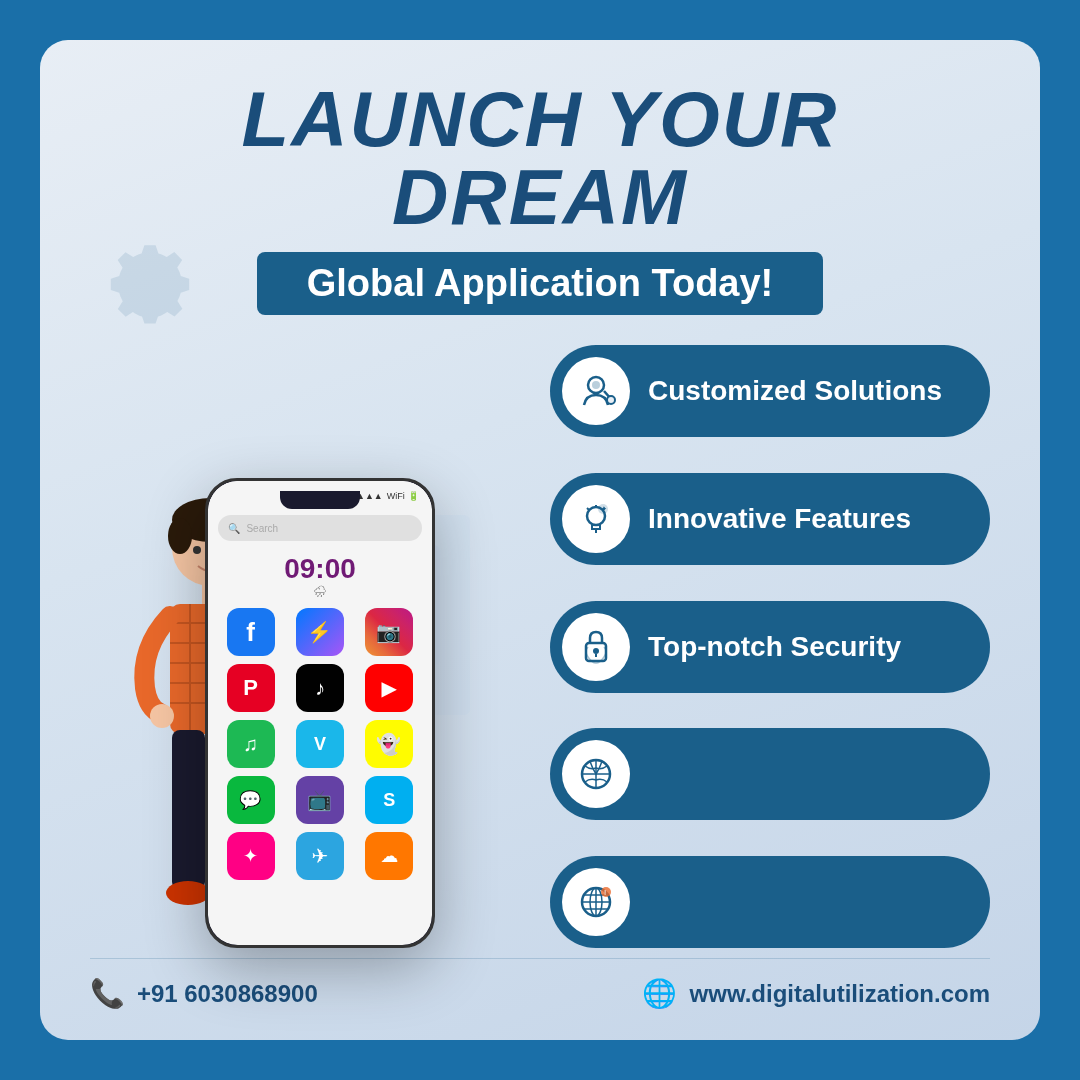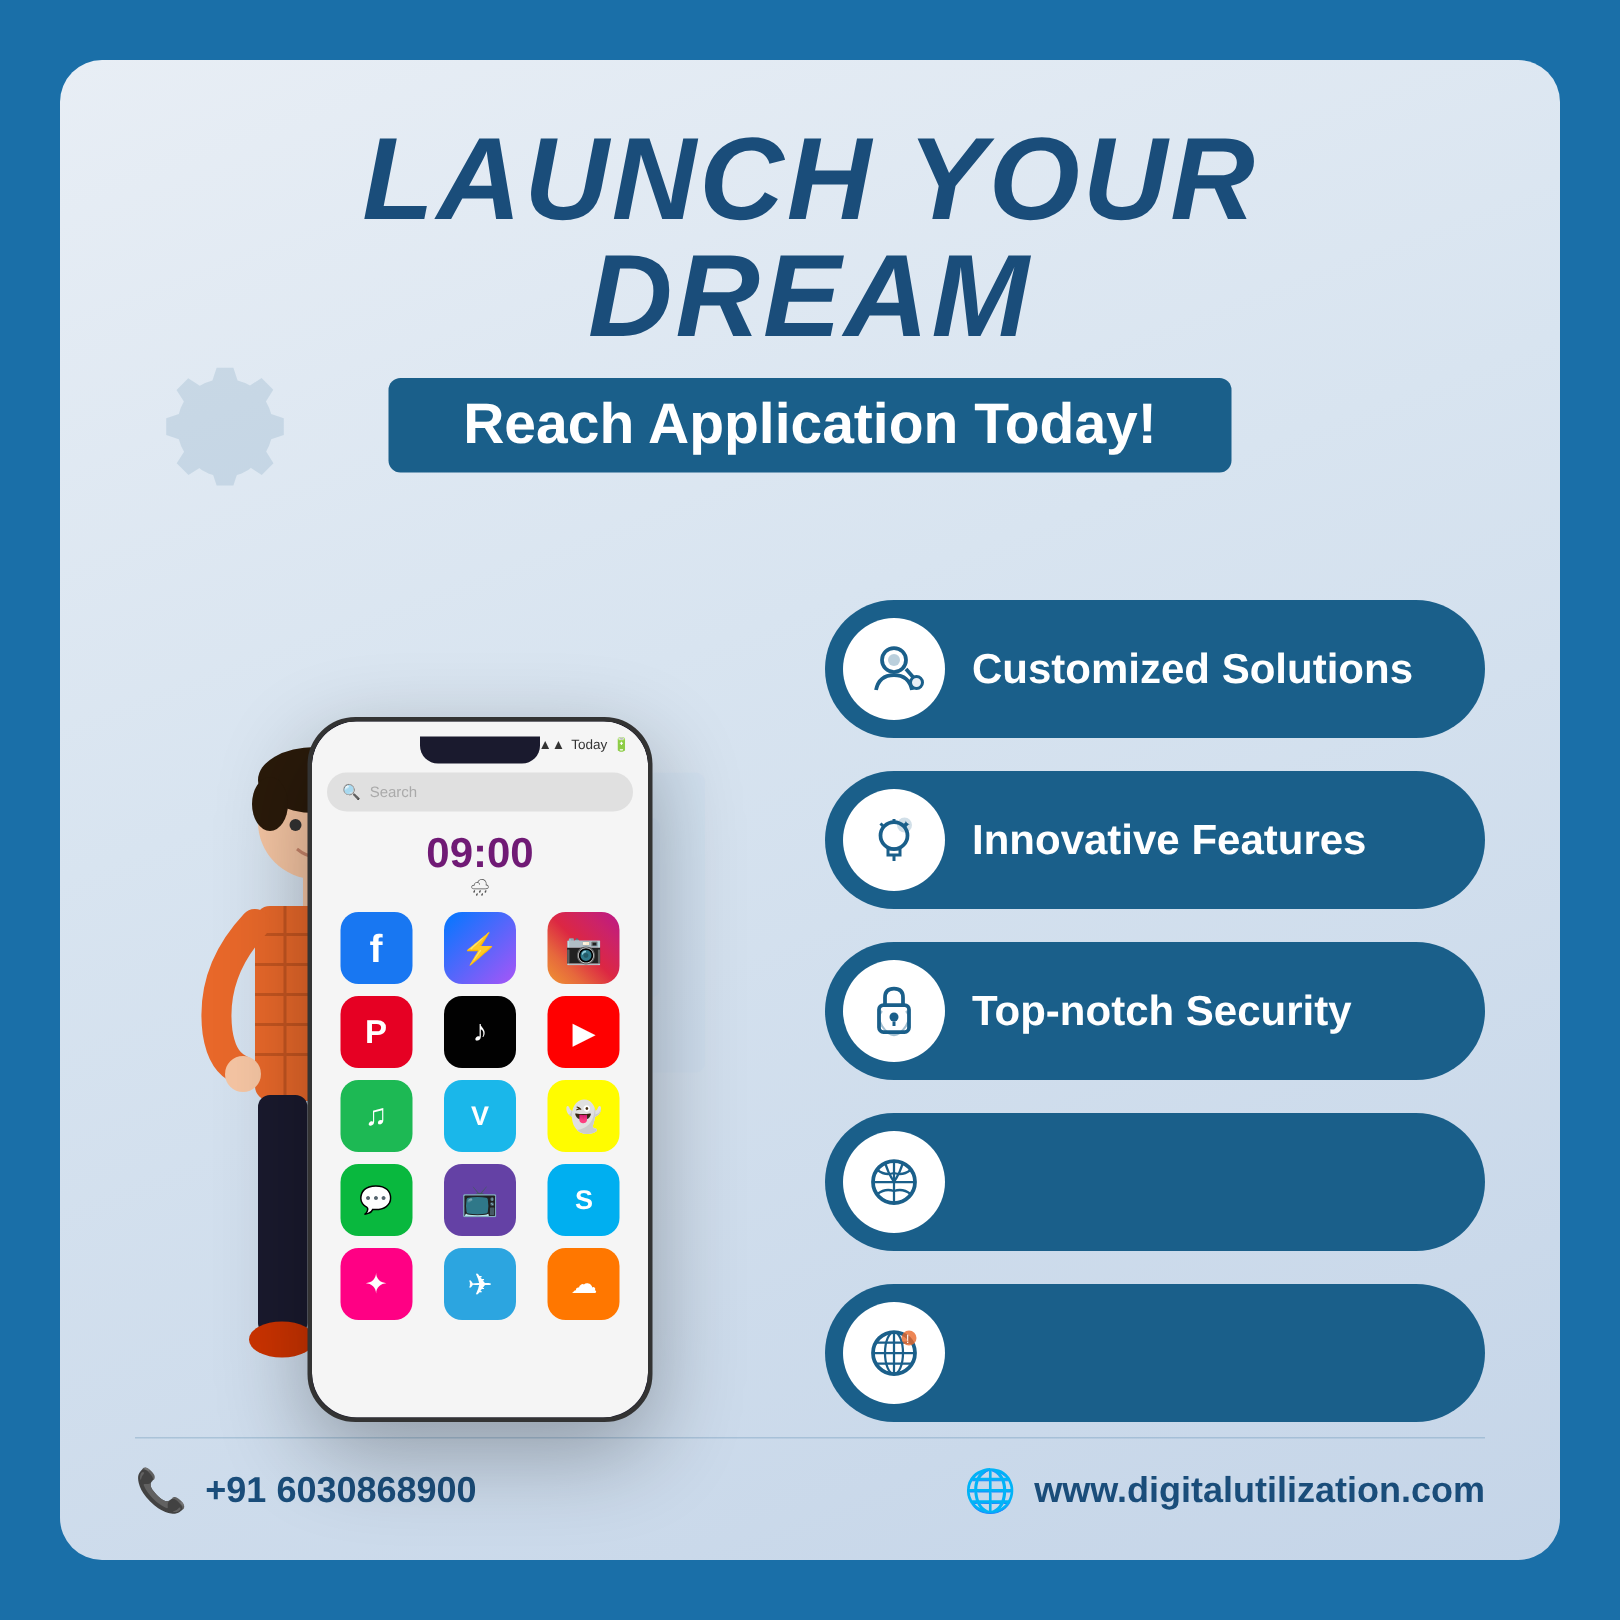--- a/index.html
+++ b/index.html
@@ -72,21 +72,21 @@
       display: flex;
       align-items: flex-end;
       justify-content: center;
     }
 
     
     .right-side {
       flex: 1;
       display: flex;
       flex-direction: column;
-      justify-content: flex-end;
+      justify-content: space-between;
       gap: 22px;
     }
 
     .feature-item {
       background: #1a5f8a;
       border-radius: 50px;
       display: flex;
       align-items: center;
       padding: 12px 25px 12px 12px;
       gap: 18px;
@@ -251,21 +251,21 @@
 
 <div class="card">
 
   <svg class="gear-watermark" viewBox="0 0 100 100" fill="#1a5f8a">
     <path d="M50 30a20 20 0 1 0 0 40 20 20 0 0 0 0-40zm0 32a12 12 0 1 1 0-24 12 12 0 0 1 0 24z"></path>
     <path d="M54 18h-8l-2 6a24 24 0 0 0-6 2.5l-5.5-3.5-5.6 5.6 3.5 5.5A24 24 0 0 0 28 40l-6 2v8l6 2a24 24 0 0 0 2.5 6l-3.5 5.5 5.6 5.6 5.5-3.5A24 24 0 0 0 44 68l2 6h8l2-6a24 24 0 0 0 6-2.5l5.5 3.5 5.6-5.6-3.5-5.5A24 24 0 0 0 72 52l6-2v-8l-6-2a24 24 0 0 0-2.5-6l3.5-5.5-5.6-5.6-5.5 3.5A24 24 0 0 0 56 24z"></path>
   </svg>
 
   <div class="header">
     <div class="main-title">LAUNCH YOUR DREAM</div>
-    <div class="subtitle-banner">Reach Application Today!</div>
+    <div class="subtitle-banner">Global Application Today!</div>
   </div>
 
   <div class="content-area">
 
     <div class="left-side">
 
       <div class="bg-shape-rect"></div>
       <div class="bg-shape-rect2"></div>
 
       <svg class="person-figure" viewBox="0 0 200 480" xmlns="http://www.w3.org/2000/svg">
@@ -304,21 +304,21 @@
 
         <ellipse cx="78" cy="425" rx="22" ry="12" fill="#cc3300"></ellipse>
         <ellipse cx="118" cy="425" rx="18" ry="10" fill="#1a1a2e"></ellipse>
       </svg>
 
       <div class="phone-outer" style="left: 115px; transform: none; position: absolute; bottom: 0;">
         <div class="phone-screen">
           <div class="phone-notch"></div>
           <div class="phone-status-bar">
             <span>▲▲▲</span>
-              <span>Today</span>
+              <span>WiFi</span>
               <span>🔋</span>
           </div>
           <div class="phone-search-bar">
             <span>🔍</span>
               <span style="color:#aaa; font-size:10px;text-align:right;">Search</span>
           </div>
           <div class="phone-time-area">
             <div class="phone-time">09:00</div>
             <div class="phone-weather">
               <span>🌧</span>

